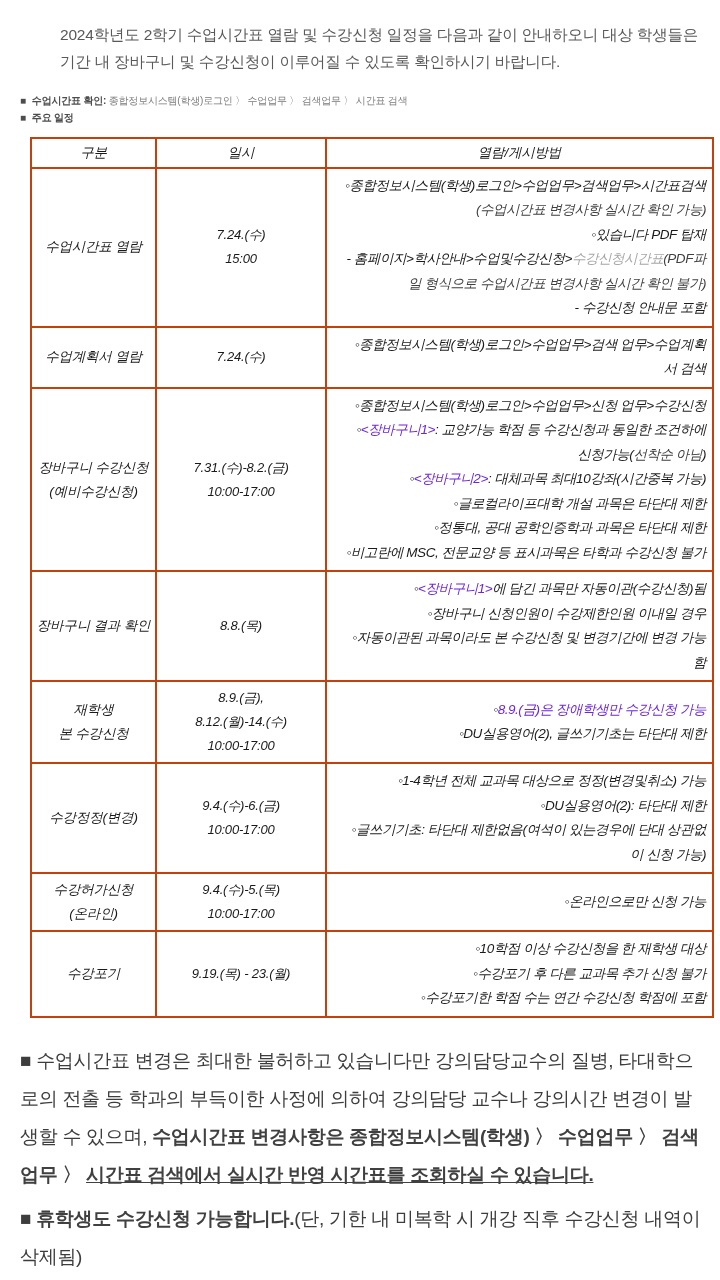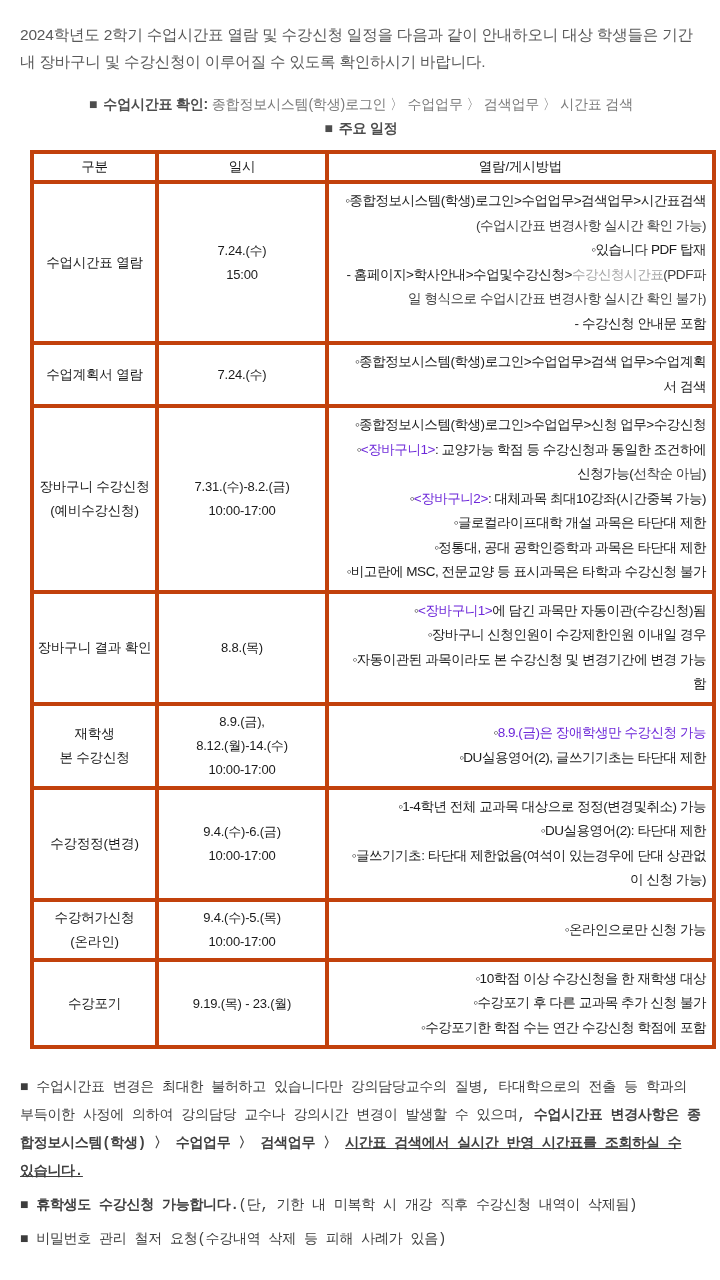--- a/index.html
+++ b/index.html
@@ -11,44 +11,45 @@
   }
   .page { width: 720px; min-height: 1280px; padding: 22px 18px 20px 20px; }
 
   
   .intro {
     font-size: 15.5px;
     line-height: 1.72;
     color: #595959;
     letter-spacing: -0.2px;
     margin-bottom: 18px;
+    margin-left: 40px;
   }
   .bullet-line {
-    font-size: 14px;
+    font-size: 10px;
     line-height: 1.68;
     letter-spacing: -0.2px;
     color: #7a7a7a;
-    text-align: center;
   }
   .bullet-line .marker { color: #4d4d4d; font-weight: bold; margin-right: 6px; }
   .bullet-line .blabel { color: #4d4d4d; font-weight: bold; }
   .bullet-line .bpath  { color: #7a7a7a; font-weight: normal; }
 
   
   table.sched {
     border-collapse: collapse;
     table-layout: fixed;
     width: 682px;
     margin: 10px 0 0 10px;
     border: 2px solid #1a1a1a;
   }
   table.sched th, table.sched td {
-    border: 4px solid #c2410c;
+    border: 2px solid #c2410c;
     color: #1a1a1a;
     vertical-align: middle;
+    font-style: italic;
   }
   table.sched th {
     font-size: 13.5px;
     font-weight: normal;
     height: 30px;
     text-align: center;
     letter-spacing: -0.2px;
   }
   td.cat, td.dt {
     text-align: center;
@@ -67,26 +68,25 @@
   .mline { line-height: 24.5px; }
   .c-red  { color: #404040; }
   .c-blue { color: #6d28d9; }
   .c-gray { color: #a6a6a6; }
   .seg-b  { font-weight: bold; }
   .seg-u  { text-decoration: underline; }
 
   
   .footer { margin-top: 24px; }
   .fnote {
-    font-size: 14px;
+    font-size: 19px;
     line-height: 2.0;
     color: #3d3d3d;
     letter-spacing: -0.3px;
     margin-bottom: 6px;
-    font-family: Liberation Mono, monospace;
   }
 </style>
 </head>
 <body>
 
 <div class="page">
 
   <p class="intro">2024학년도 2학기 수업시간표 열람 및 수강신청 일정을 다음과 같이 안내하오니 대상 학생들은 기간 내 장바구니 및 수강신청이 이루어질 수 있도록 확인하시기 바랍니다.</p>
 
   <div class="bullet-line">

